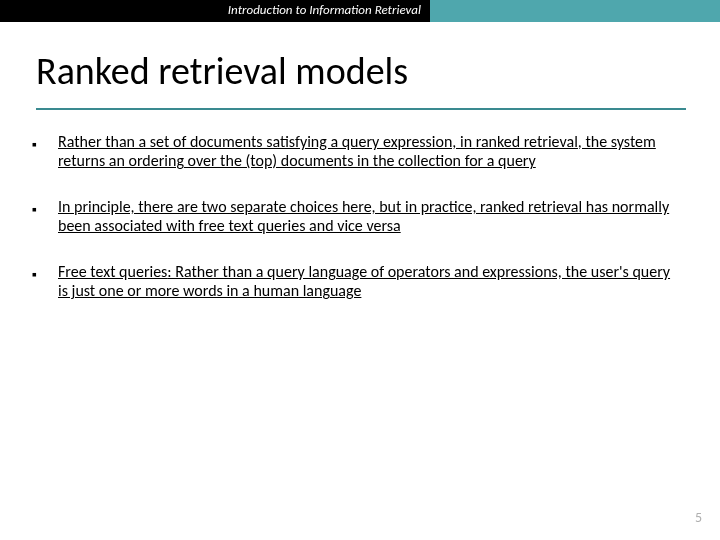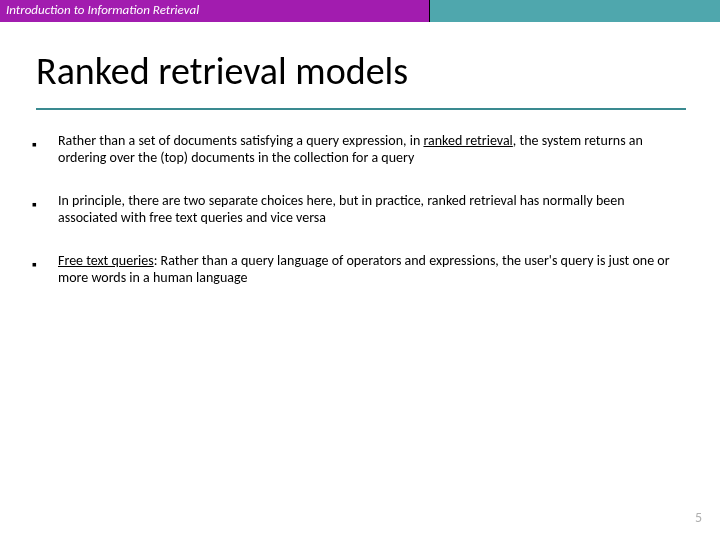--- a/index.html
+++ b/index.html
@@ -1,26 +1,26 @@
 <!DOCTYPE html>
 <html><head>
 <meta charset="utf-8">
 <style>
   * { margin: 0; padding: 0; box-sizing: border-box; }
   html, body { width: 720px; height: 540px; font-family: Calibri, "Segoe UI", Arial, sans-serif; background: #fff; color: #000; }
   .slide { width: 720px; height: 540px; position: relative; }
   .header-bar { display: flex; height: 22px; }
-  .header-left { background: #a21caf; color: #fff; font-style: italic; font-size: 13px; padding: 2px 8px 2px 6px; flex: 0 0 430px; border-right: 1px solid #000; }
+  .header-left { background: #000000; color: #fff; font-style: italic; font-size: 13px; padding: 2px 8px 2px 6px; flex: 0 0 430px; border-right: 1px solid #000; text-align: right; }
   .header-right { background: #4fa7ad; flex: 1; }
   .title-wrap { padding: 30px 28px 6px 36px; }
   .title { font-size: 38px; font-weight: 400; color: #000; line-height: 1.05; }
   .title-rule { border: none; border-top: 2px solid #3a8a90; margin: 10px 34px 0 36px; }
   .content { padding: 22px 38px 0 52px; }
   ul.bullets { list-style: none; }
-  ul.bullets > li { position: relative; font-size: 14px; line-height: 1.22; margin-bottom: 26px; padding-left: 6px; }
+  ul.bullets > li { position: relative; font-size: 16px; line-height: 1.22; margin-bottom: 26px; padding-left: 6px; text-decoration: underline; }
   ul.bullets > li::before { content: "\25AA"; position: absolute; left: -20px; top: 4px; font-size: 14px; color: #000; }
   .underline { text-decoration: underline; }
   .pagenum { position: absolute; right: 18px; bottom: 14px; font-size: 14px; color: #b0b0b0; }
 </style>
 </head>
 <body>
 
 <div class="slide">
   <div class="header-bar">
     <div class="header-left">Introduction to Information Retrieval</div>

